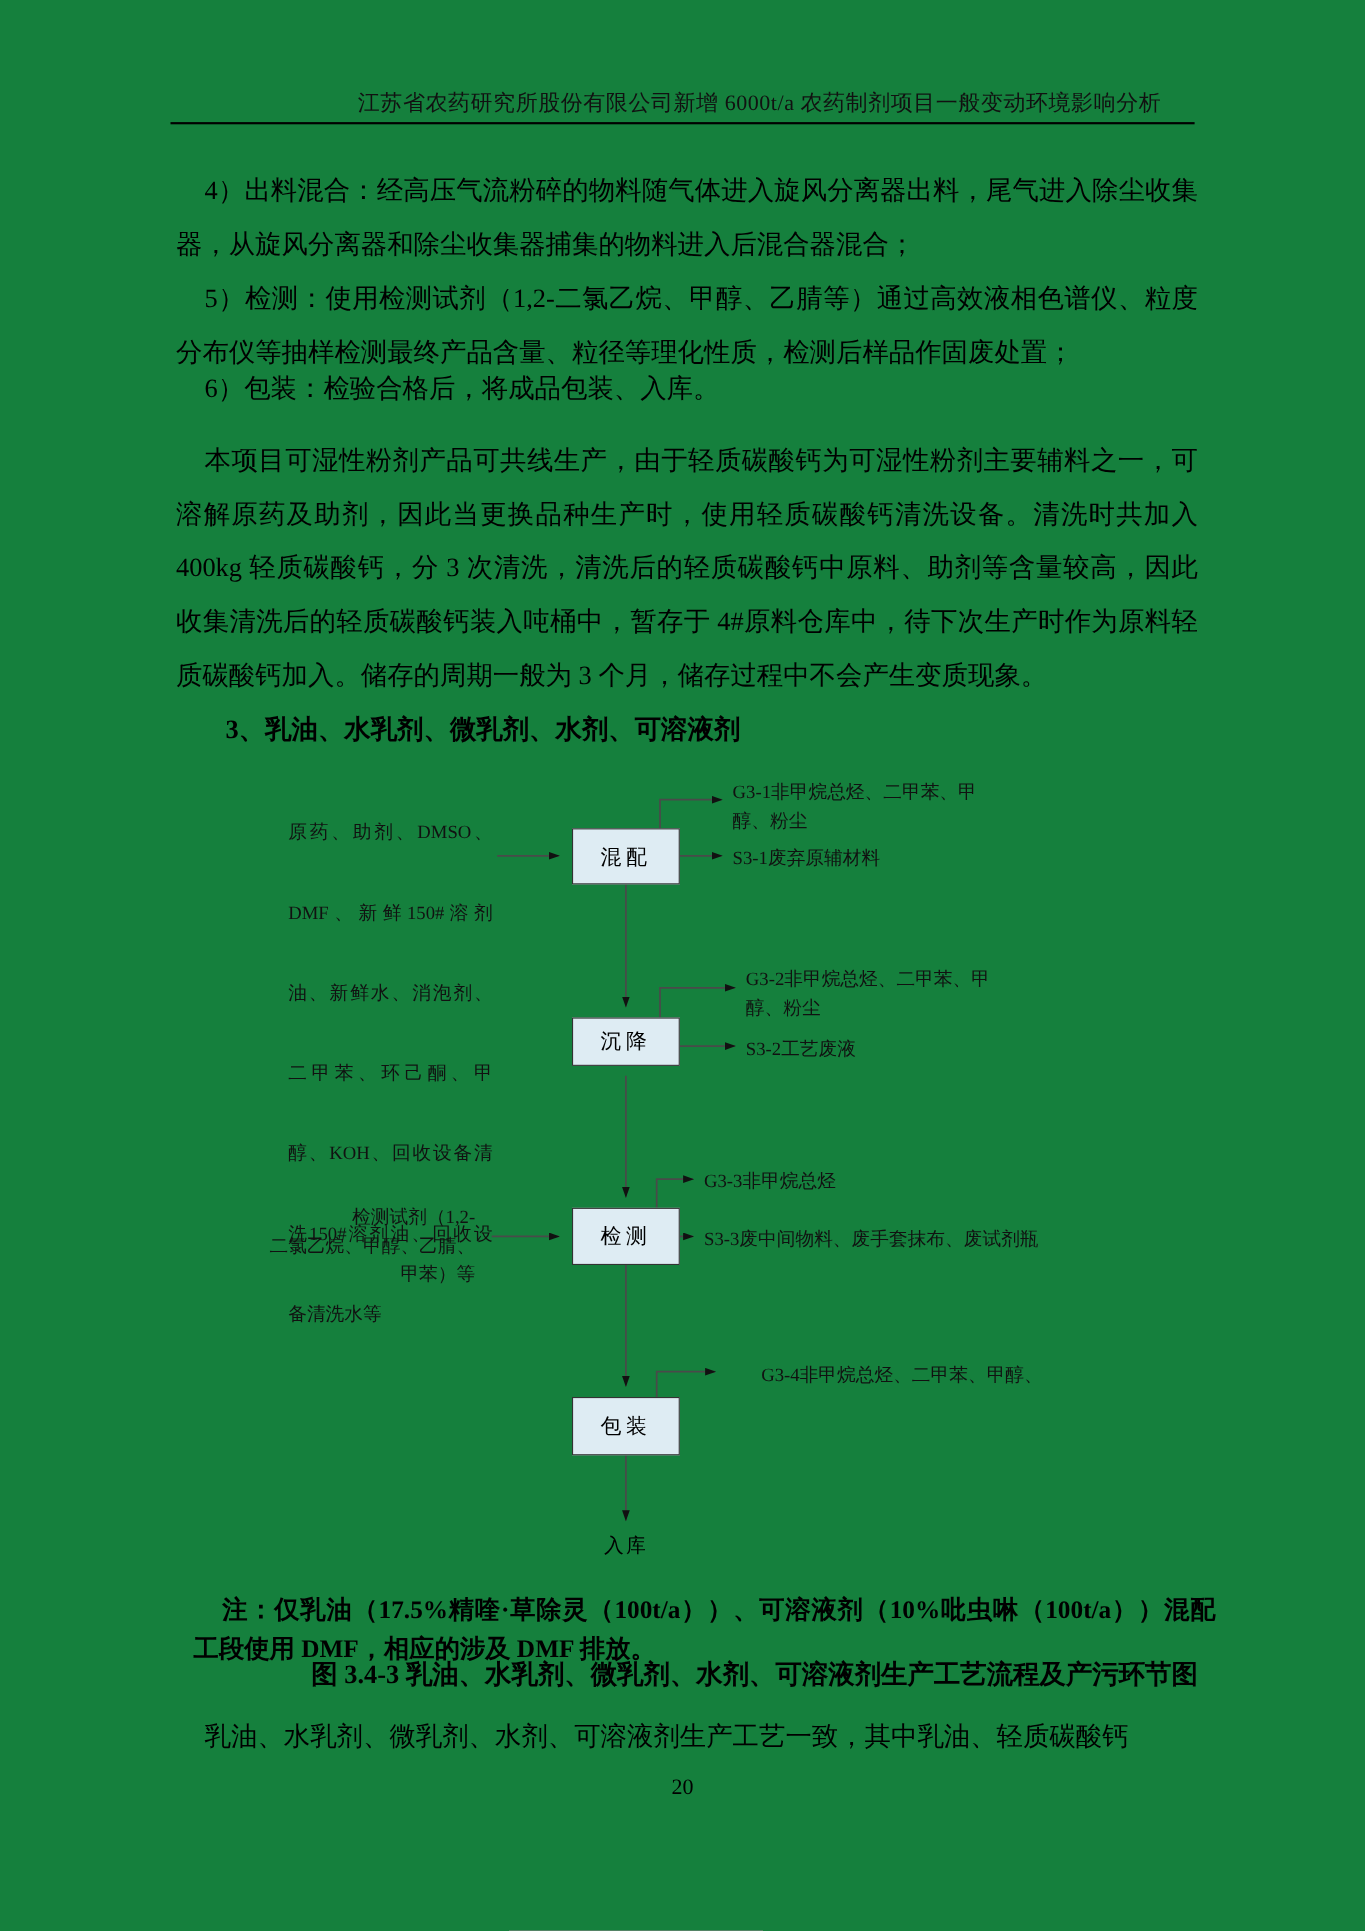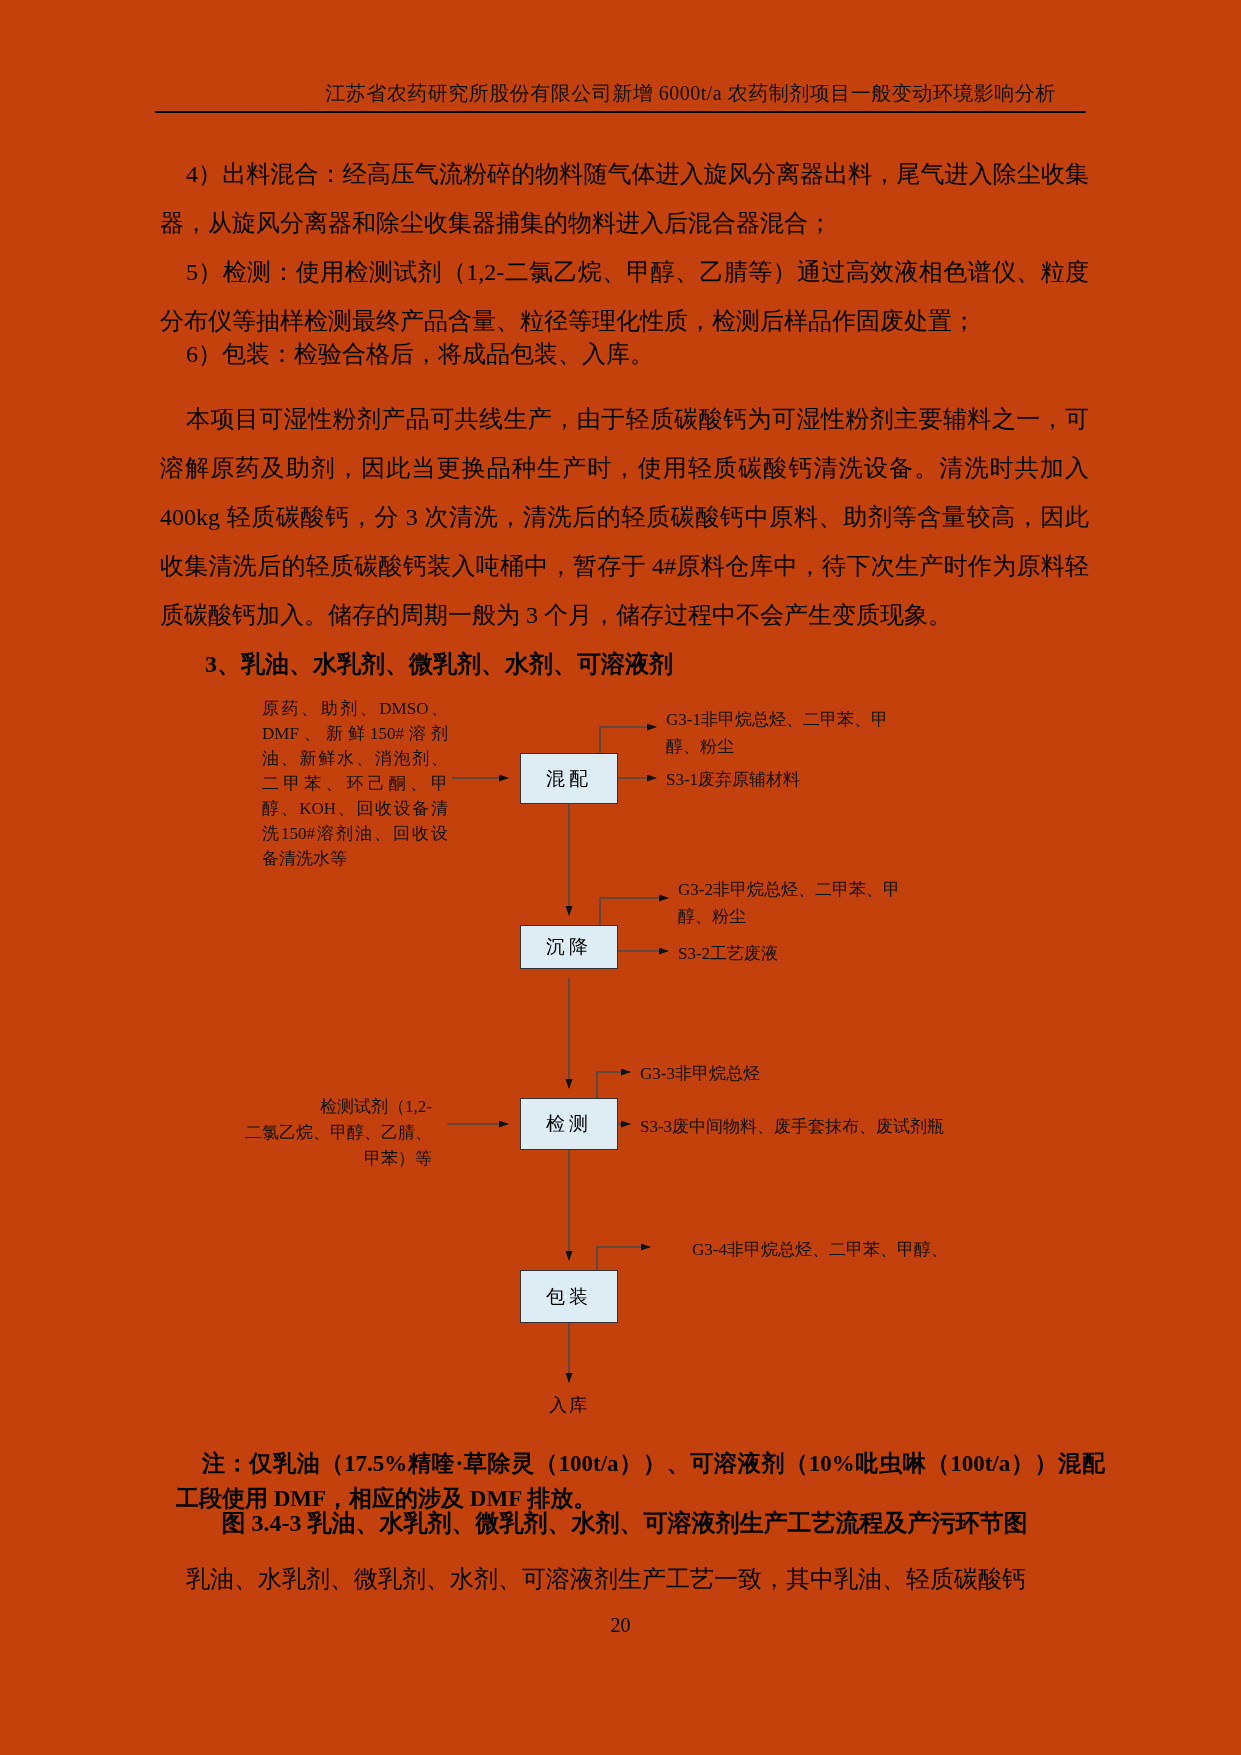--- a/index.html
+++ b/index.html
@@ -1,20 +1,20 @@
 <!DOCTYPE html>
 <html style="--box-fill: #deecf3;"><head>
 <meta charset="utf-8">
 <style>
   html,body{margin:0;padding:0;background:#888;}
   .page{
     position:relative;
     width:1241px;height:1755px;
     margin:0 auto;
-    background:#c2410c;
+    background:#15803d;
     font-family:"Liberation Serif","DejaVu Serif",serif;
     color:#000;
     overflow:hidden;
   }
   
   .hdr-title{
     position:absolute;top:80px;left:200px;right:60px;
     text-align:center;font-size:20px;color:#111;
     letter-spacing:0.5px;white-space:nowrap;
   }
@@ -39,37 +39,37 @@
   .flow-box{
     position:absolute;left:520px;width:98px;height:51px;
     background:var(--box-fill,#deecf3);
     border:1.5px solid #333;box-sizing:border-box;
     display:flex;align-items:center;justify-content:center;
     font-size:19px;letter-spacing:4px;
   }
   .flow-label{position:absolute;font-size:17px;line-height:27px;color:#111;}
   .nowrap{white-space:nowrap;}
   .flow-input{position:absolute;font-size:17px;line-height:25px;color:#111;}
-  .justify-lines div{text-align:justify;text-align-last:justify;}
+  .justify-lines div{text-align:justify;text-align-last:justify;margin-top:48px;}
   .justify-lines div:last-child{text-align-last:left;}
   .right-lines div{text-align:right;}
   .final-label{
     position:absolute;left:520px;top:703px;width:98px;
     text-align:center;font-size:18px;letter-spacing:2px;
   }
   
   .note{
     position:absolute;left:160px;width:929px;top:1430px;
     font-size:23px;line-height:35px;font-weight:bold;
     text-align:justify;text-indent:26px;margin:16px;
   }
   .caption{
     position:absolute;left:160px;width:929px;top:1505px;
     font-size:24px;line-height:36px;font-weight:bold;
-    text-align:center;margin:0;
+    text-align:right;margin:0;
   }
   .closing{
     position:absolute;left:160px;width:929px;top:1555px;
     font-size:24px;line-height:49px;text-align:justify;text-indent:26px;margin:0;
   }
   .pageno{
     position:absolute;left:0;width:1241px;top:1614px;
     text-align:center;font-size:20px;
   }
 </style>

